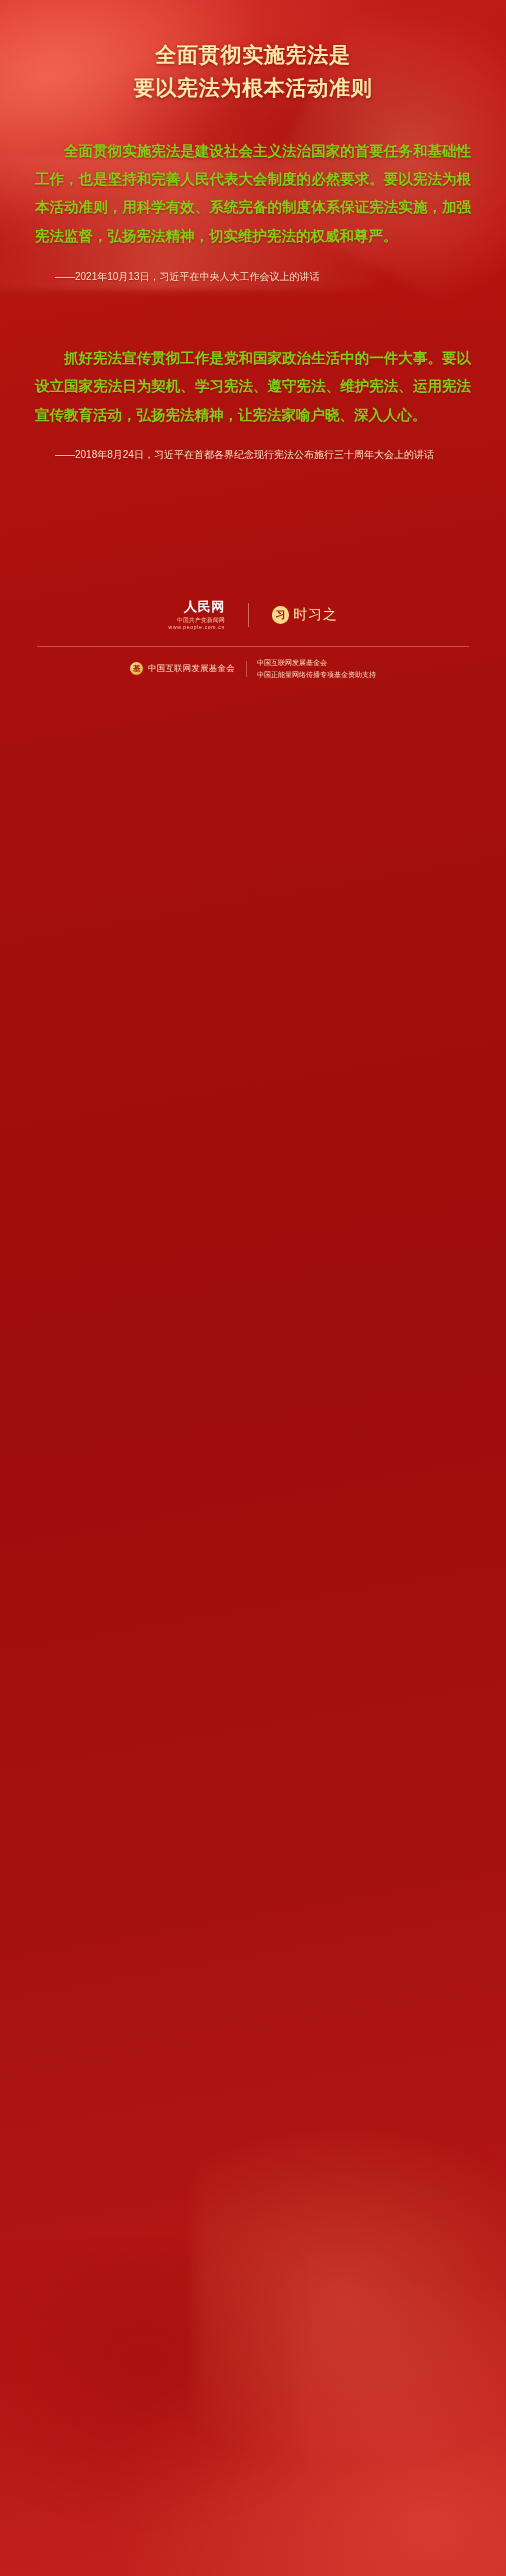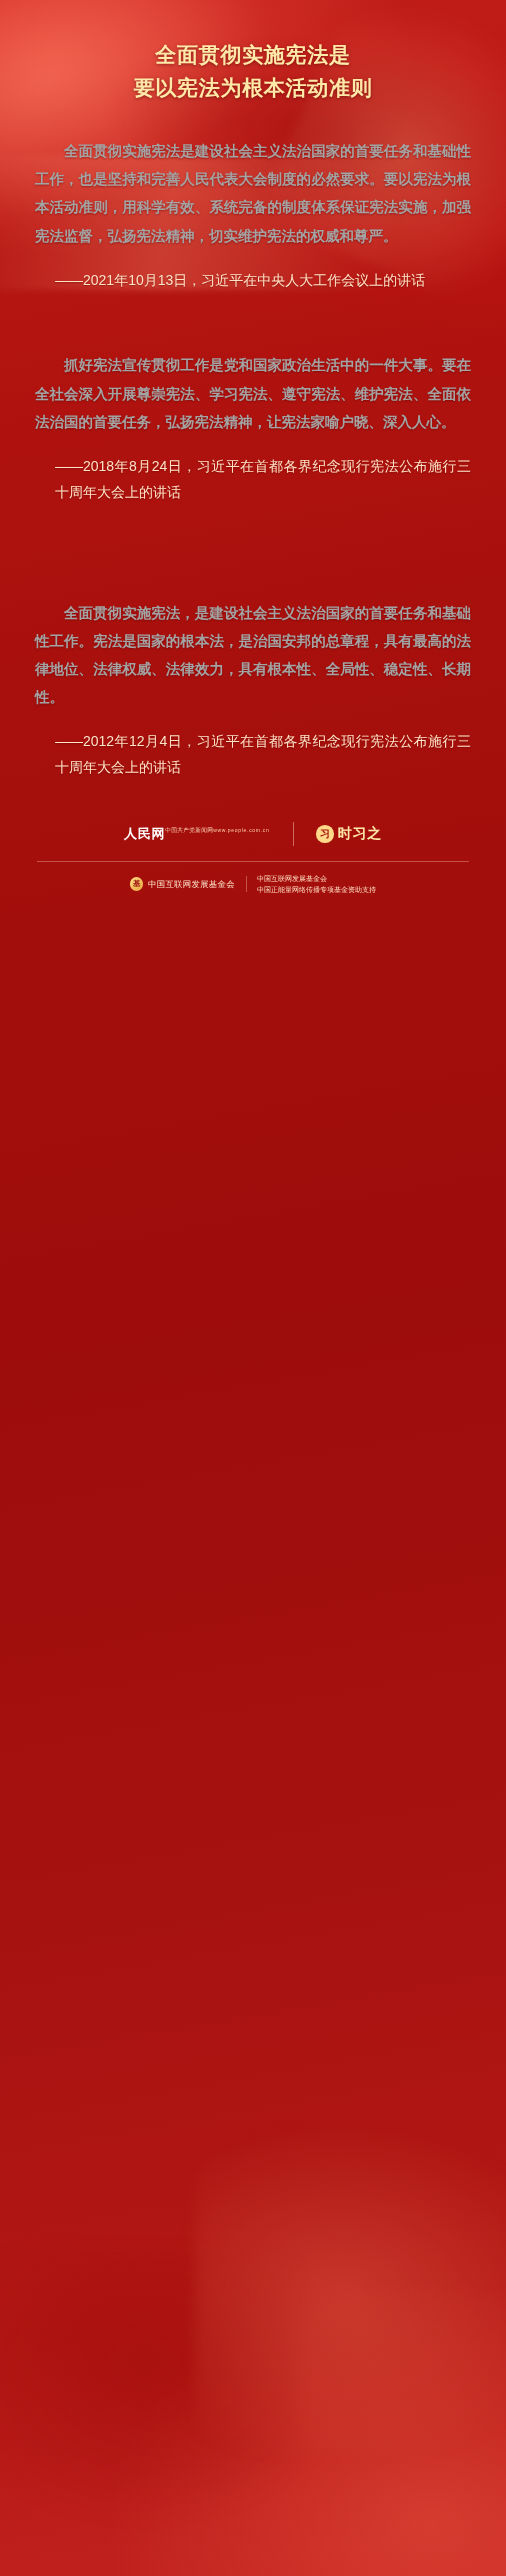--- a/index.html
+++ b/index.html
@@ -81,29 +81,29 @@
   .content {
     padding: 26px 35px 0 35px;
   }
 
   .quote-block {
     margin-bottom: 23px;
   }
   .quote-text {
     font-size: 14.5px;
     font-weight: bold;
-    color: #a3a3a3;
+    color: #84cc16;
     line-height: 1.95;
     text-align: justify;
     text-indent: 2em;
     text-shadow: 0 0.7px 2px rgba(90,0,0,0.45);
   }
   .quote-source {
     margin-top: 17.6px;
-    font-size: 14px;
+    font-size: 10px;
     color: #ffe3c6;
     line-height: 1.85;
     text-align: justify;
     padding-left: 20px;
     text-shadow: 0 0.7px 1.4px rgba(90,0,0,0.4);
   }
   .spacer-lg { height: 35px; }
 
   
   .footer {
@@ -113,22 +113,22 @@
   }
   .footer-logos {
     display: flex;
     align-items: center;
     justify-content: center;
     gap: 23px;
     padding-bottom: 15px;
   }
   .logo-people {
     display: flex;
-    flex-direction: row;
-    align-items: flex-start;
+    flex-direction: column;
+    align-items: flex-end;
     line-height: 1.25;
   }
   .logo-people .cn {
     font-size: 13px;
     font-weight: bold;
     color: #ffffff;
     letter-spacing: 0.7px;
   }
   .logo-people .sub {
     font-size: 5.7px;
@@ -159,21 +159,21 @@
     background: #ffd98a;
     color: #a51410;
     font-size: 10px;
     font-weight: bold;
     display: flex;
     align-items: center;
     justify-content: center;
   }
   .shixi-text {
     font-size: 14px;
-    font-weight: bold;
+    font-weight: normal;
     color: #ffe9a8;
     letter-spacing: 0.7px;
   }
 
   .footer-bar {
     margin: 0 auto;
     width: 432px;
     border-top: 0.7px solid rgba(255,210,180,0.35);
     padding-top: 10.8px;
     display: flex;
@@ -235,33 +235,29 @@
   <div class="content">
 
     <div class="quote-block">
       <div class="quote-text">全面贯彻实施宪法是建设社会主义法治国家的首要任务和基础性工作，也是坚持和完善人民代表大会制度的必然要求。要以宪法为根本活动准则，用科学有效、系统完备的制度体系保证宪法实施，加强宪法监督，弘扬宪法精神，切实维护宪法的权威和尊严。</div>
       <div class="quote-source">——2021年10月13日，习近平在中央人大工作会议上的讲话</div>
     </div>
 
     <div class="spacer-lg"></div>
 
     <div class="quote-block">
-      <div class="quote-text">抓好宪法宣传贯彻工作是党和国家政治生活中的一件大事。要在全社会深入开展尊崇宪法、学习宪法、遵守宪法、维护宪法、全面依法治国的首要任务，弘扬宪法精神，让宪法家喻户晓、深入人心。</div>
+      <div class="quote-text">抓好宪法宣传贯彻工作是党和国家政治生活中的一件大事。要以设立国家宪法日为契机、学习宪法、遵守宪法、维护宪法、运用宪法宣传教育活动，弘扬宪法精神，让宪法家喻户晓、深入人心。</div>
       <div class="quote-source">——2018年8月24日，习近平在首都各界纪念现行宪法公布施行三十周年大会上的讲话</div>
     </div>
 
     <div class="spacer-lg"></div>
 
 
     <div class="spacer-lg"></div>
 
-    <div class="quote-block">
-      <div class="quote-text">全面贯彻实施宪法，是建设社会主义法治国家的首要任务和基础性工作。宪法是国家的根本法，是治国安邦的总章程，具有最高的法律地位、法律权威、法律效力，具有根本性、全局性、稳定性、长期性。</div>
-      <div class="quote-source">——2012年12月4日，习近平在首都各界纪念现行宪法公布施行三十周年大会上的讲话</div>
-    </div>
 
   </div>
 
   <div class="footer">
     <div class="footer-logos">
       <div class="logo-people">
         <div class="cn">人民网</div>
         <div class="sub">中国共产党新闻网</div>
         <div class="url">www.people.com.cn</div>
       </div>

